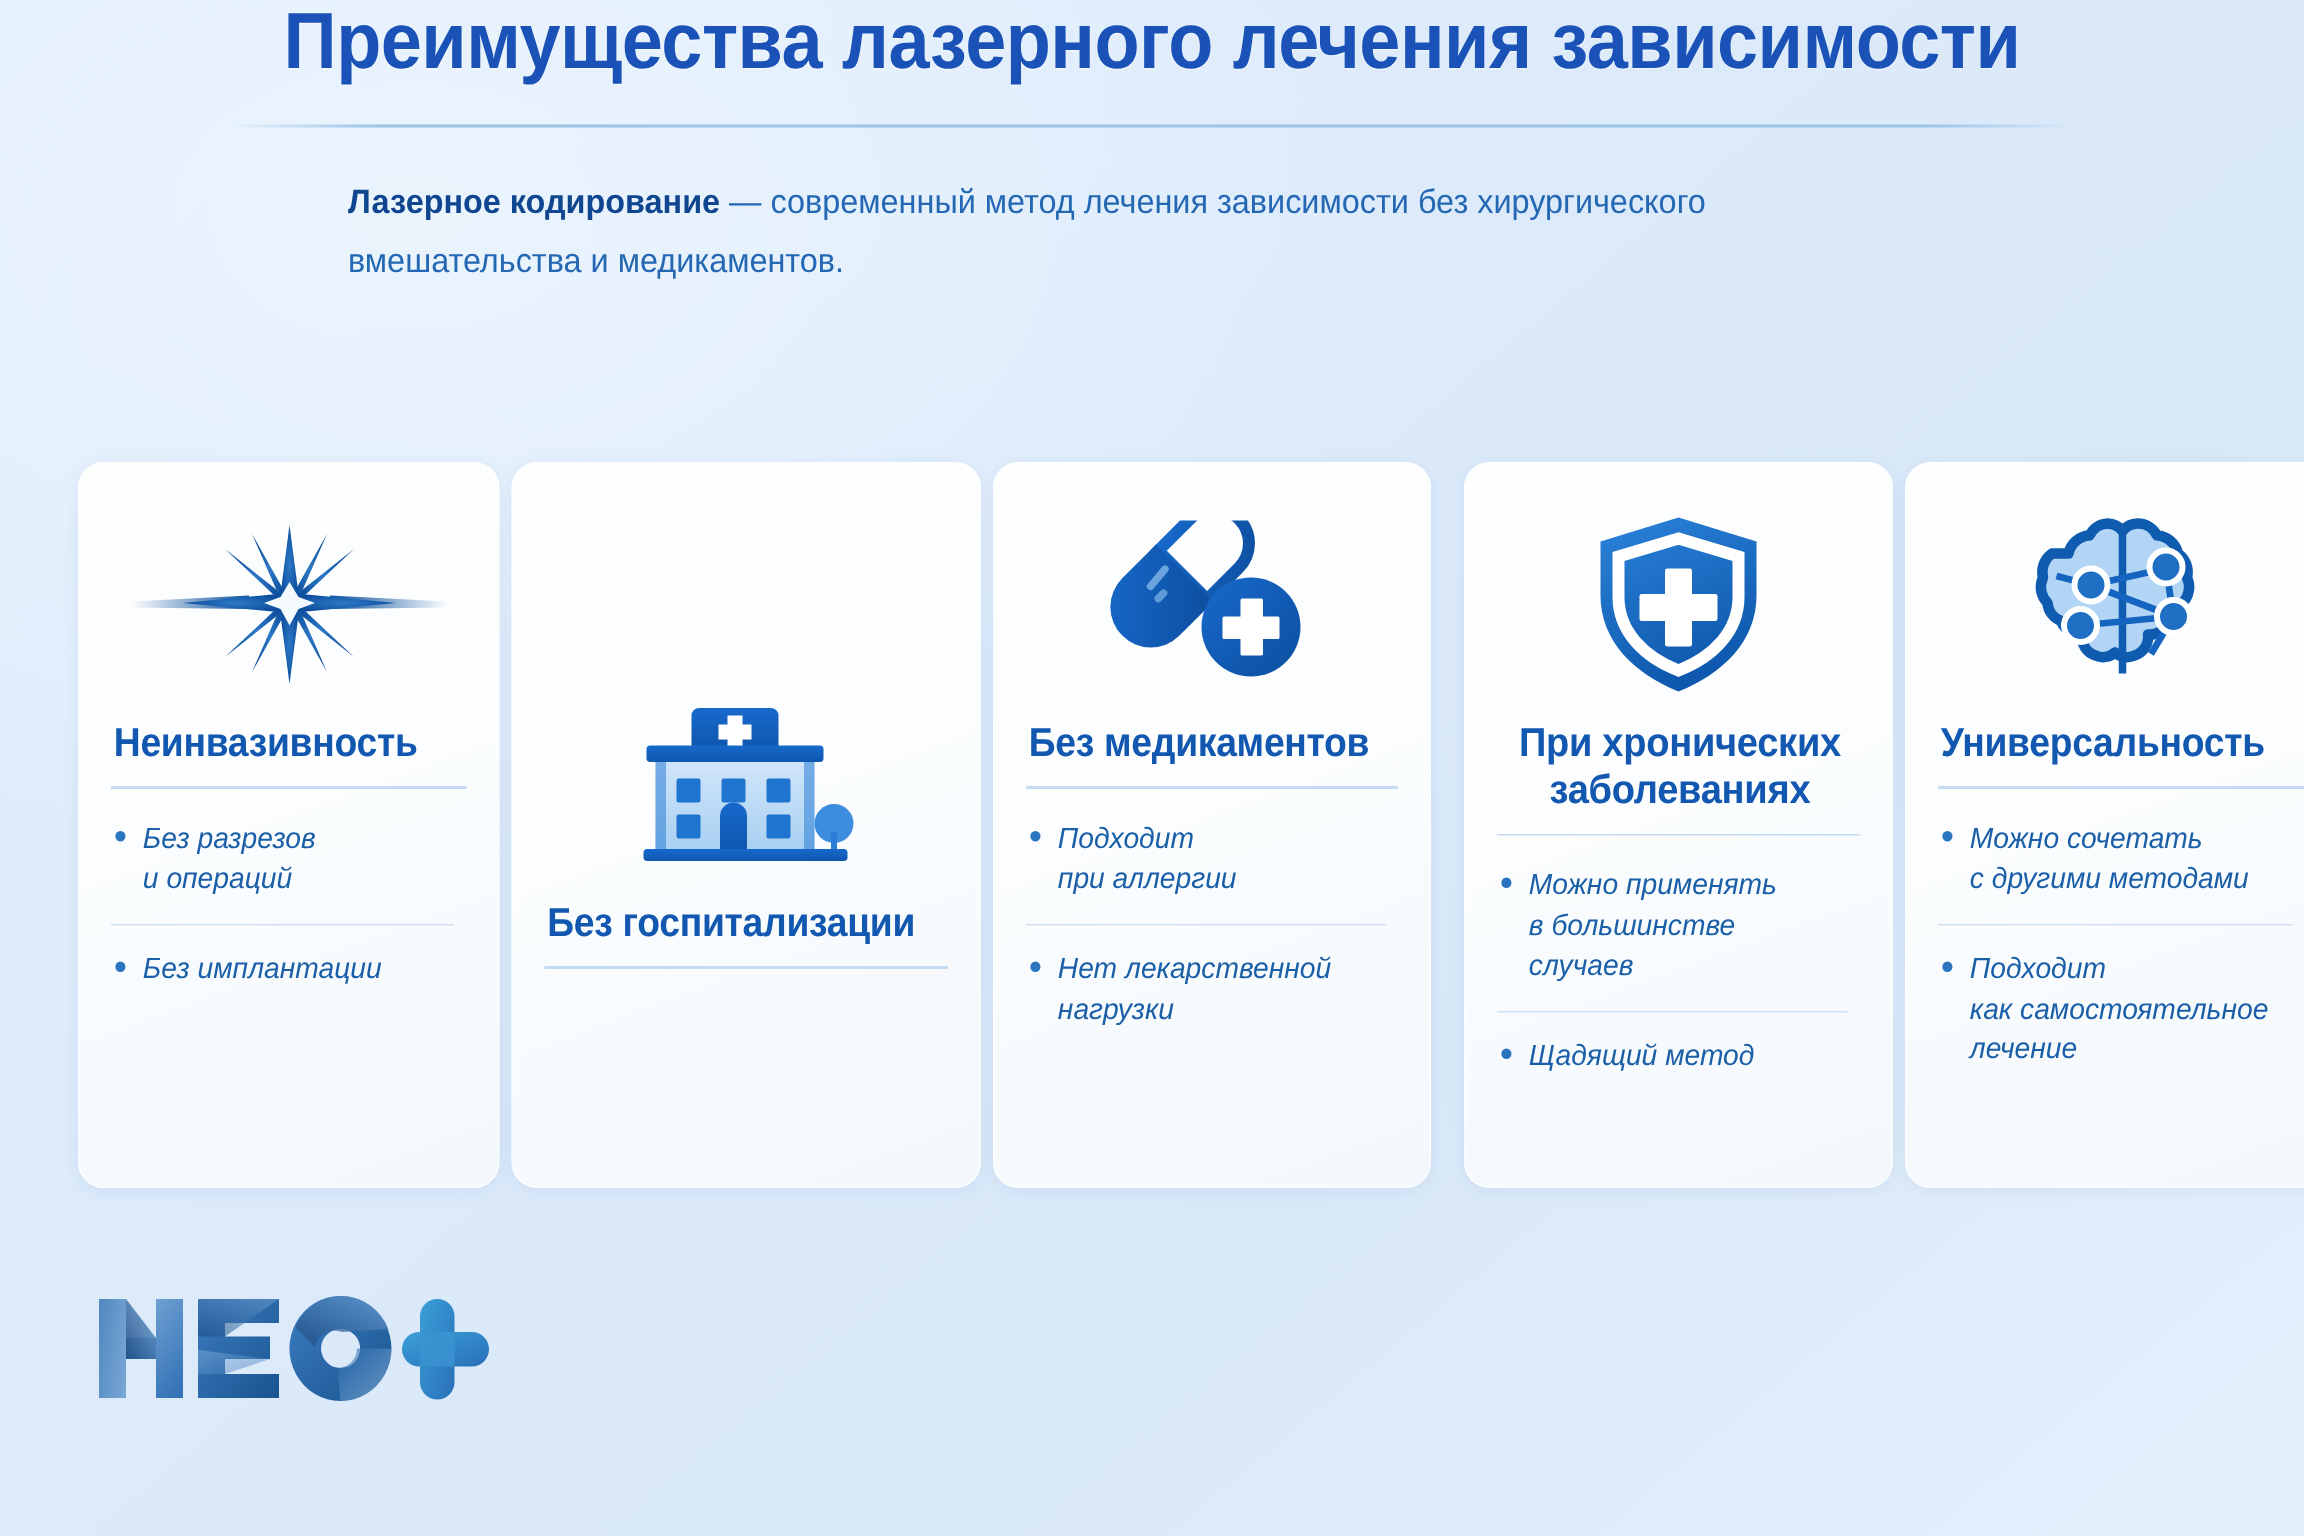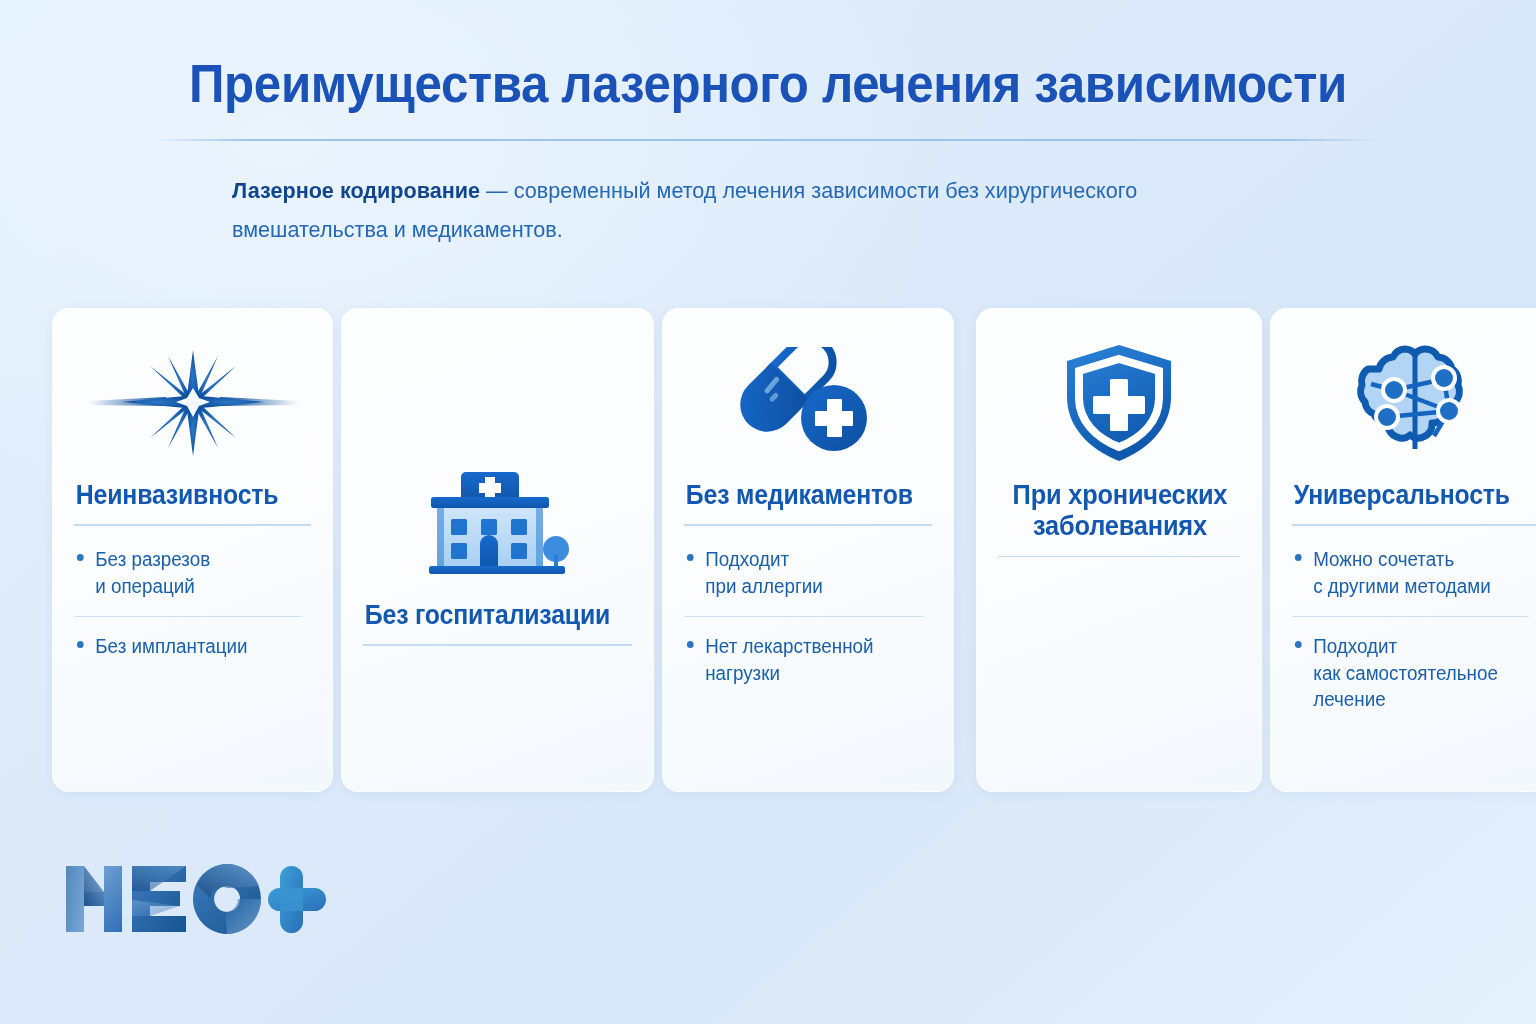--- a/index.html
+++ b/index.html
@@ -8,21 +8,21 @@
   body{
     font-family:"Liberation Sans", sans-serif;
     background:
       radial-gradient(ellipse 1100px 700px at 18% 14%, #eaf4fd 0%, rgba(234,244,253,0) 62%),
       linear-gradient(140deg,#e2effb 0%, #dceafa 38%, #d9e8f8 66%, #e4f0fc 100%);
     overflow:hidden;
     position:relative;
   }
 
   
-  .header{ padding-top:56px; text-align:center; }
+  .header{ text-align:center; }
   .page-title{
     font-size:53px;
     font-weight:700;
     letter-spacing:-0.4px;
     color:#1a52b8;
     transform:scaleX(0.93);
     text-shadow:0 1px 1px rgba(255,255,255,.75);
     line-height:1.04;
   }
   .title-rule{
@@ -91,21 +91,21 @@
     padding-left:2px;
     white-space:nowrap;
   }
   .card-4 .card-title, .card-4 .card-title *{ white-space:normal; text-align:center; }
   .card-4 .card-title{ transform:scaleX(0.94); transform-origin:center center; }
   .title-sep{
     height:1.5px;
     background:#c3dcf2;
     margin:13px 0 0;
   }
-  .bullets{ list-style:none; margin-top:4px; }
+  .bullets{ list-style:none; margin-top:4px;font-style:italic; }
   .bullets li{
     position:relative;
     padding:16px 2px 16px 22px;
     color:#1a5fa8;
     font-size:19.5px;
     line-height:1.38;
     transform:scaleX(0.965);
     transform-origin:left center;
   }
   .bullets li + li{ border-top:1.5px solid #cfe2f4; }
@@ -276,20 +276,24 @@
           </linearGradient>
         </defs>
         <path d="M62 4 L114 20 v36 c0 30 -22 52 -52 64 C32 108 10 86 10 56 V20 Z" fill="url(#shG)"></path>
         <path d="M62 18 L102 30 v27 c0 23 -17 40 -40 49 C39 97 22 80 22 57 V30 Z" fill="none" stroke="#fff" stroke-width="8"></path>
         <rect x="53" y="38" width="18" height="52" rx="1.5" fill="#fff"></rect>
         <rect x="36" y="55" width="52" height="18" rx="1.5" fill="#fff"></rect>
       </svg>
     </div>
     <div class="card-title">При хронических заболеваниях</div>
     <div class="title-sep"></div>
+    <ul class="bullets">
+      <li>Можно применять<br>в большинстве случаев</li>
+      <li>Щадящий метод</li>
+    </ul>
   </div>
 
   <div class="card card-5">
     <div class="icon-wrap">
       <svg width="148" height="116" viewBox="0 0 148 116" aria-hidden="true">
         <path d="M38 24 a15 15 0 0 1 14 -12 a14 14 0 0 1 12 -8 a13 13 0 0 1 10 5
                  a13 13 0 0 1 10 -5 a14 14 0 0 1 13 8 a15 15 0 0 1 14 12
                  a15 15 0 0 1 6 16 a15 15 0 0 1 -3 17 a14 14 0 0 1 -9 12
                  a14 14 0 0 1 -14 9 a13 13 0 0 1 -9 14 a12 12 0 0 1 -13 -2
                  a12 12 0 0 1 -13 2 a13 13 0 0 1 -9 -14 a14 14 0 0 1 -14 -9

